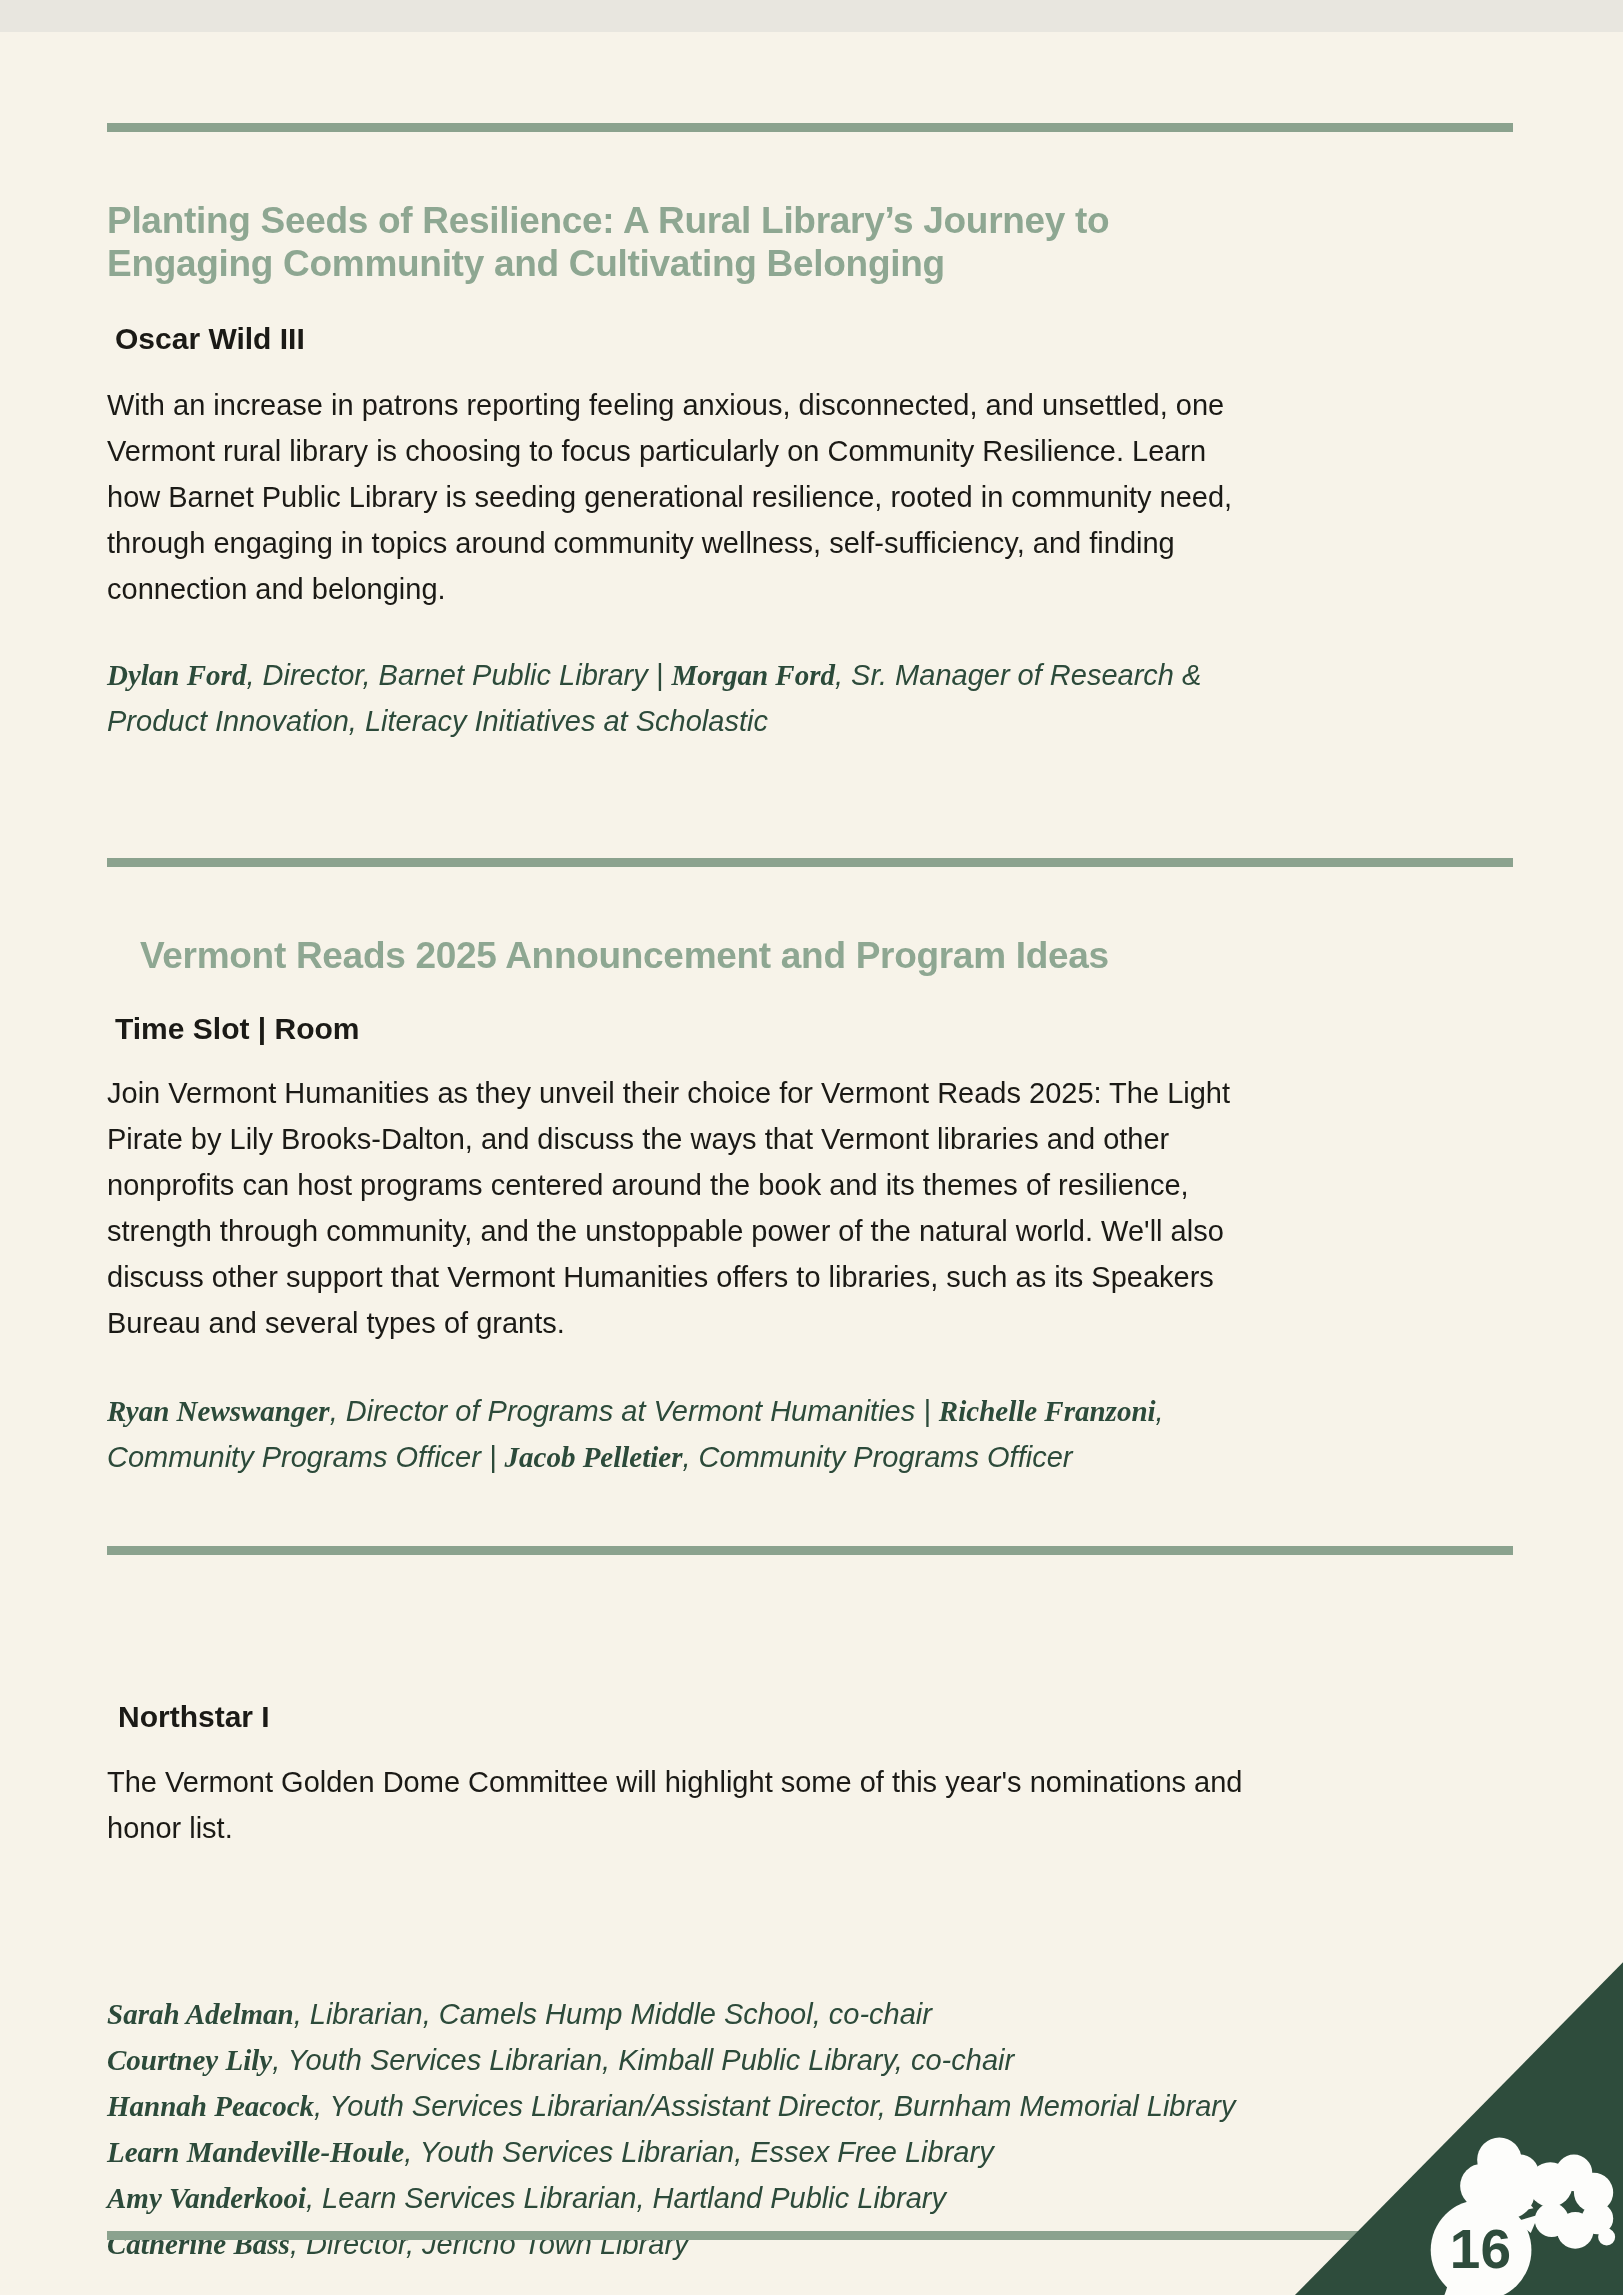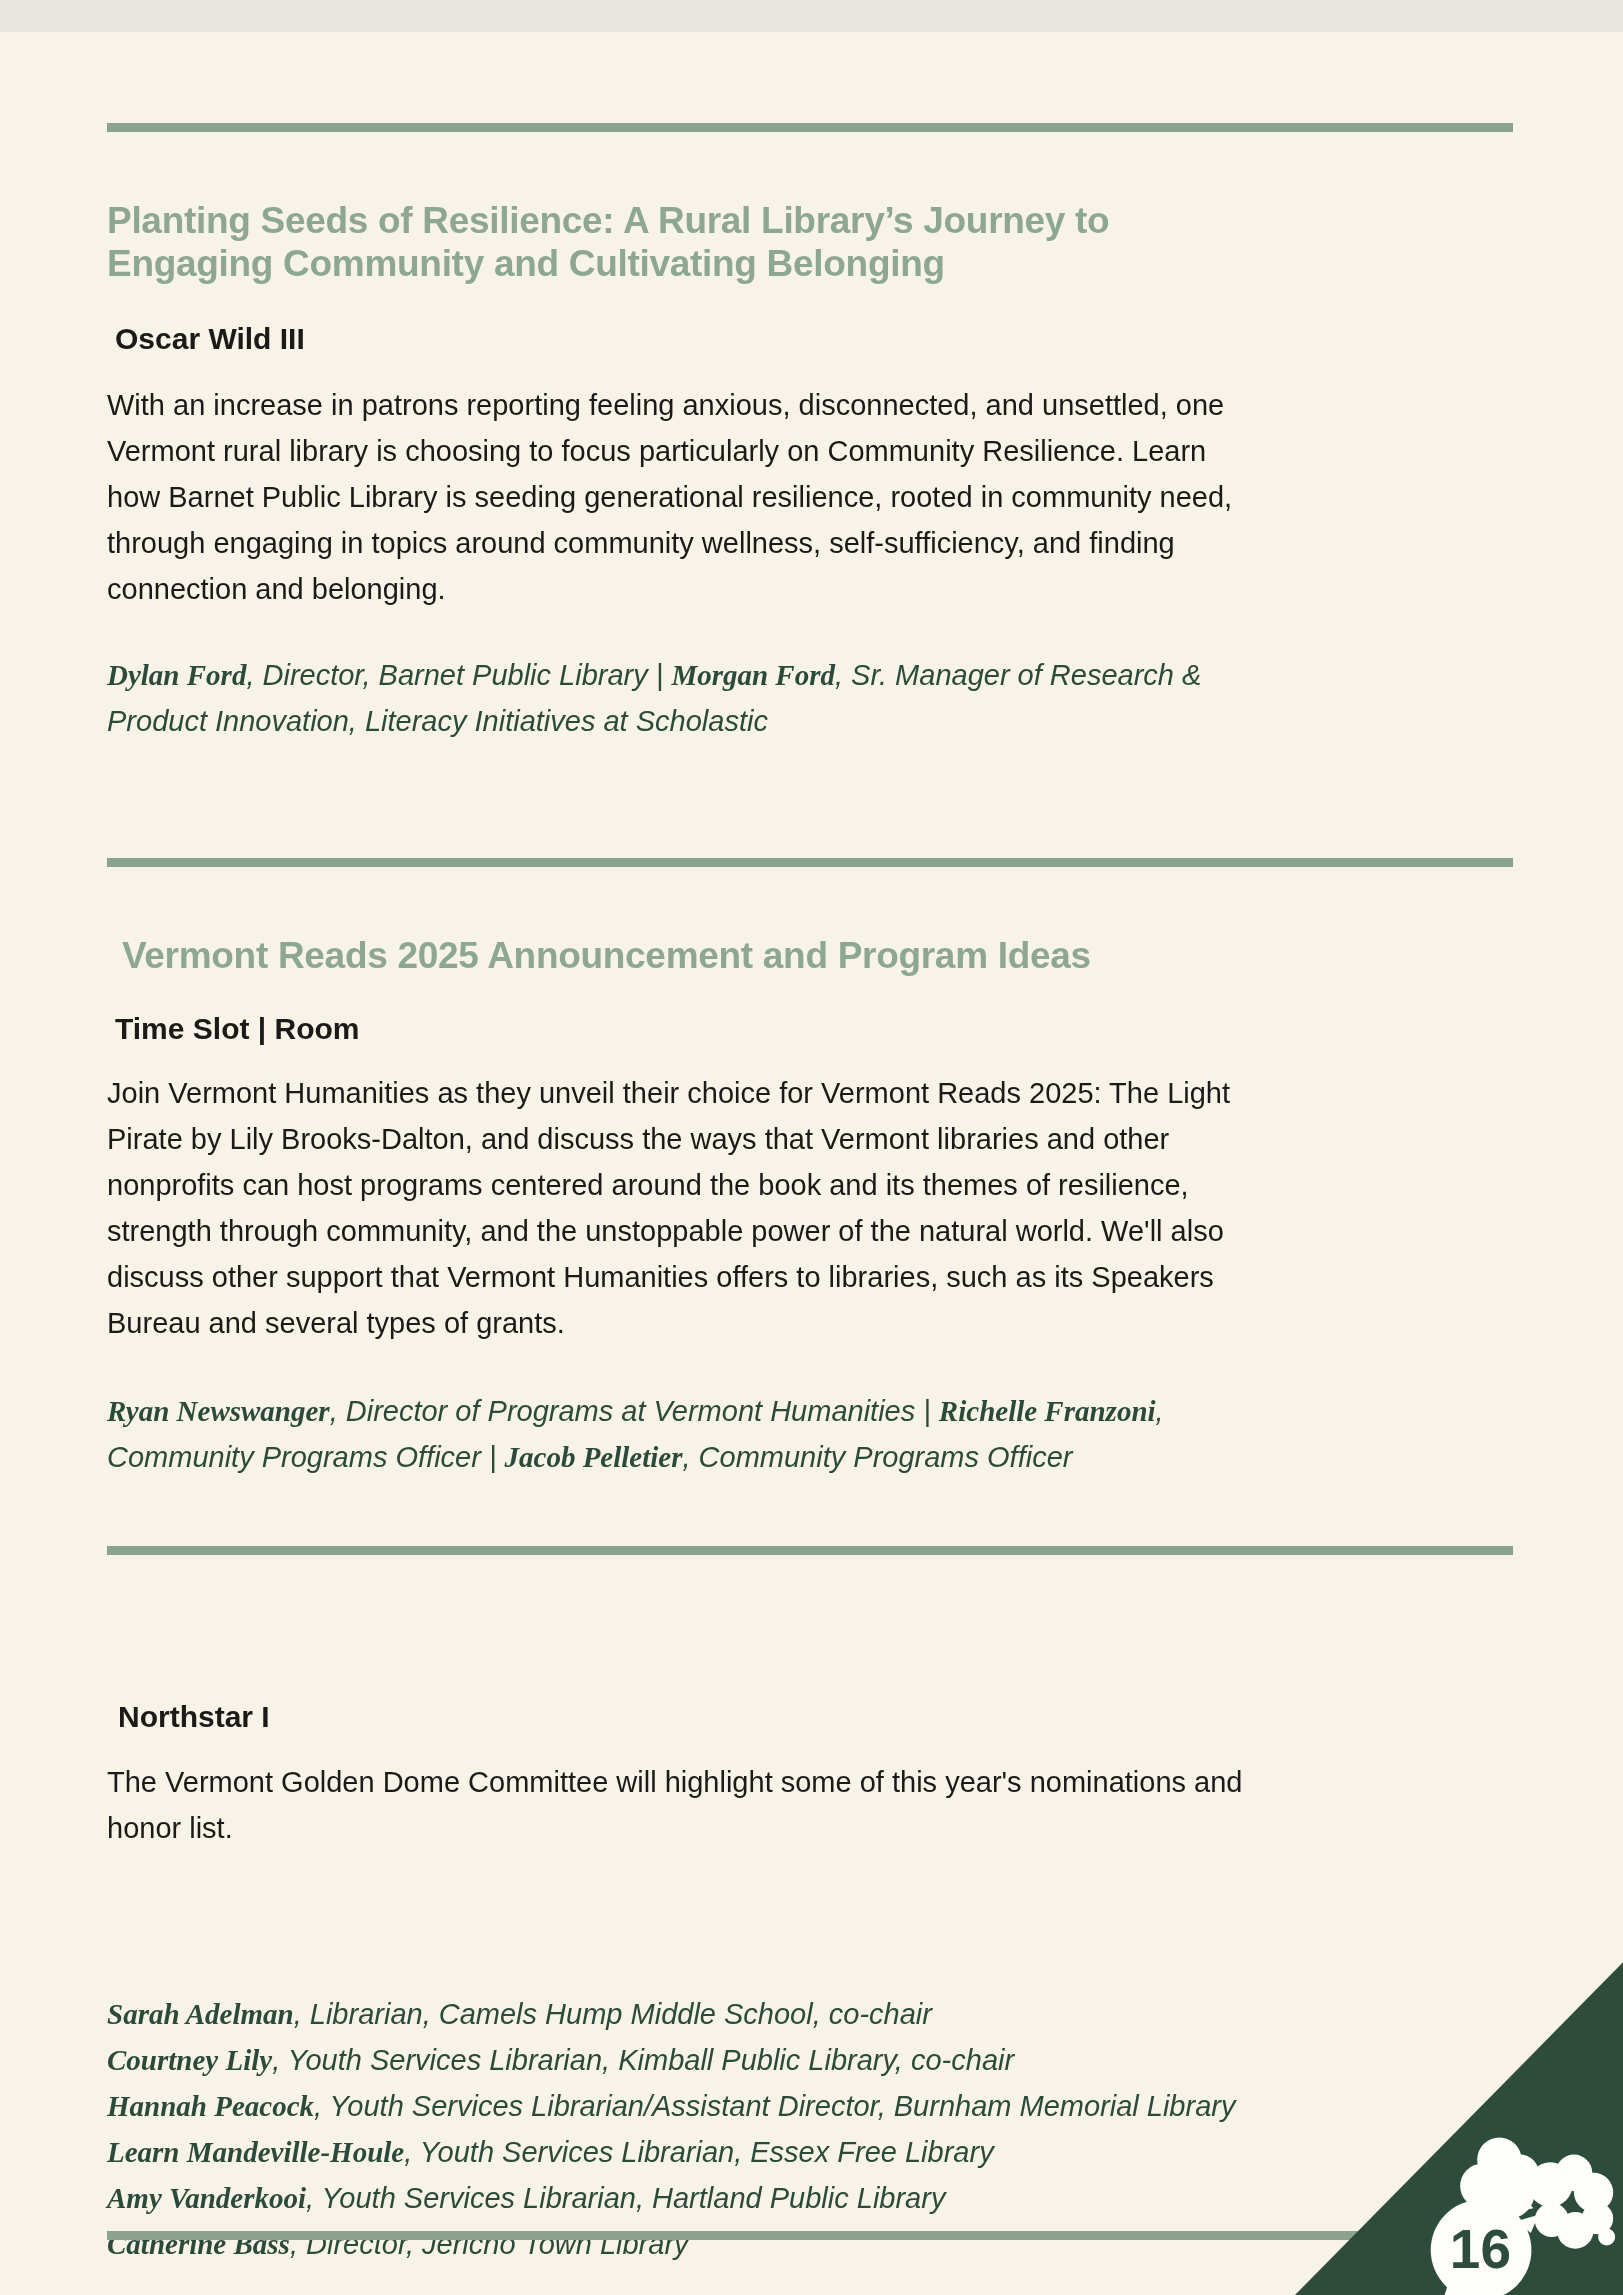--- a/index.html
+++ b/index.html
@@ -66,41 +66,41 @@
   <p class="session-desc" style="top:350px">With an increase in patrons reporting feeling anxious, disconnected, and unsettled, one
 Vermont rural library is choosing to focus particularly on Community Resilience. Learn
 how Barnet Public Library is seeding generational resilience, rooted in community need,
 through engaging in topics around community wellness, self-sufficiency, and finding
 connection and belonging.</p>
   <p class="session-credits" style="top:620px"><span class="seg bold-name">Dylan Ford</span><span class="seg">, Director, Barnet Public Library | </span><span class="seg bold-name">Morgan Ford</span><span class="seg">, Sr. Manager of Research &amp;
 Product Innovation, Literacy Initiatives at Scholastic</span></p>
 
   <div class="rule" style="top:826px"></div>
 
-  <h2 class="session-title" style="top:902px;left:122px">Vermont Reads 2025 Announcement and Program Ideas</h2>
+  <h2 class="session-title" style="top:902px;left:140px">Vermont Reads 2025 Announcement and Program Ideas</h2>
   <p class="session-location" style="top:978px">Time Slot | Room</p>
   <p class="session-desc" style="top:1038px">Join Vermont Humanities as they unveil their choice for Vermont Reads 2025: The Light
 Pirate by Lily Brooks-Dalton, and discuss the ways that Vermont libraries and other
 nonprofits can host programs centered around the book and its themes of resilience,
 strength through community, and the unstoppable power of the natural world. We'll also
 discuss other support that Vermont Humanities offers to libraries, such as its Speakers
 Bureau and several types of grants.</p>
   <p class="session-credits" style="top:1356px"><span class="seg bold-name">Ryan Newswanger</span><span class="seg">, Director of Programs at Vermont Humanities | </span><span class="seg bold-name">Richelle Franzoni</span><span class="seg">,
 Community Programs Officer | </span><span class="seg bold-name">Jacob Pelletier</span><span class="seg">, Community Programs Officer</span></p>
 
   <div class="rule" style="top:1514px"></div>
 
   <p class="session-location" style="top:1666px;left:118px">Northstar I</p>
   <p class="session-desc" style="top:1727px">The Vermont Golden Dome Committee will highlight some of this year's nominations and
 honor list.</p>
   <p class="session-credits" style="top:1959px"><span class="seg bold-name">Sarah Adelman</span><span class="seg">, Librarian, Camels Hump Middle School, co-chair
 </span><span class="seg bold-name">Courtney Lily</span><span class="seg">, Youth Services Librarian, Kimball Public Library, co-chair
 </span><span class="seg bold-name">Hannah Peacock</span><span class="seg">, Youth Services Librarian/Assistant Director, Burnham Memorial Library
 </span><span class="seg bold-name">Learn Mandeville-Houle</span><span class="seg">, Youth Services Librarian, Essex Free Library
-</span><span class="seg bold-name">Amy Vanderkooi</span><span class="seg">, Youth Services Librarian, Hartland Public Library
+</span><span class="seg bold-name">Amy Vanderkooi</span><span class="seg">, Learn Services Librarian, Hartland Public Library
 </span><span class="seg bold-name">Catherine Bass</span><span class="seg">, Director, Jericho Town Library</span></p>
 
   <div class="rule" style="top:2199px"></div>
 
   <svg class="corner-svg" viewBox="1900 2930 581 579">
     <polygon points="2481,2950 2481,3509 1930,3509" fill="#2E4C3C"></polygon>
 
     <g fill="#FDFDFB">
       <circle cx="2292" cy="3252" r="34"></circle>
       <circle cx="2324" cy="3272" r="28"></circle>

